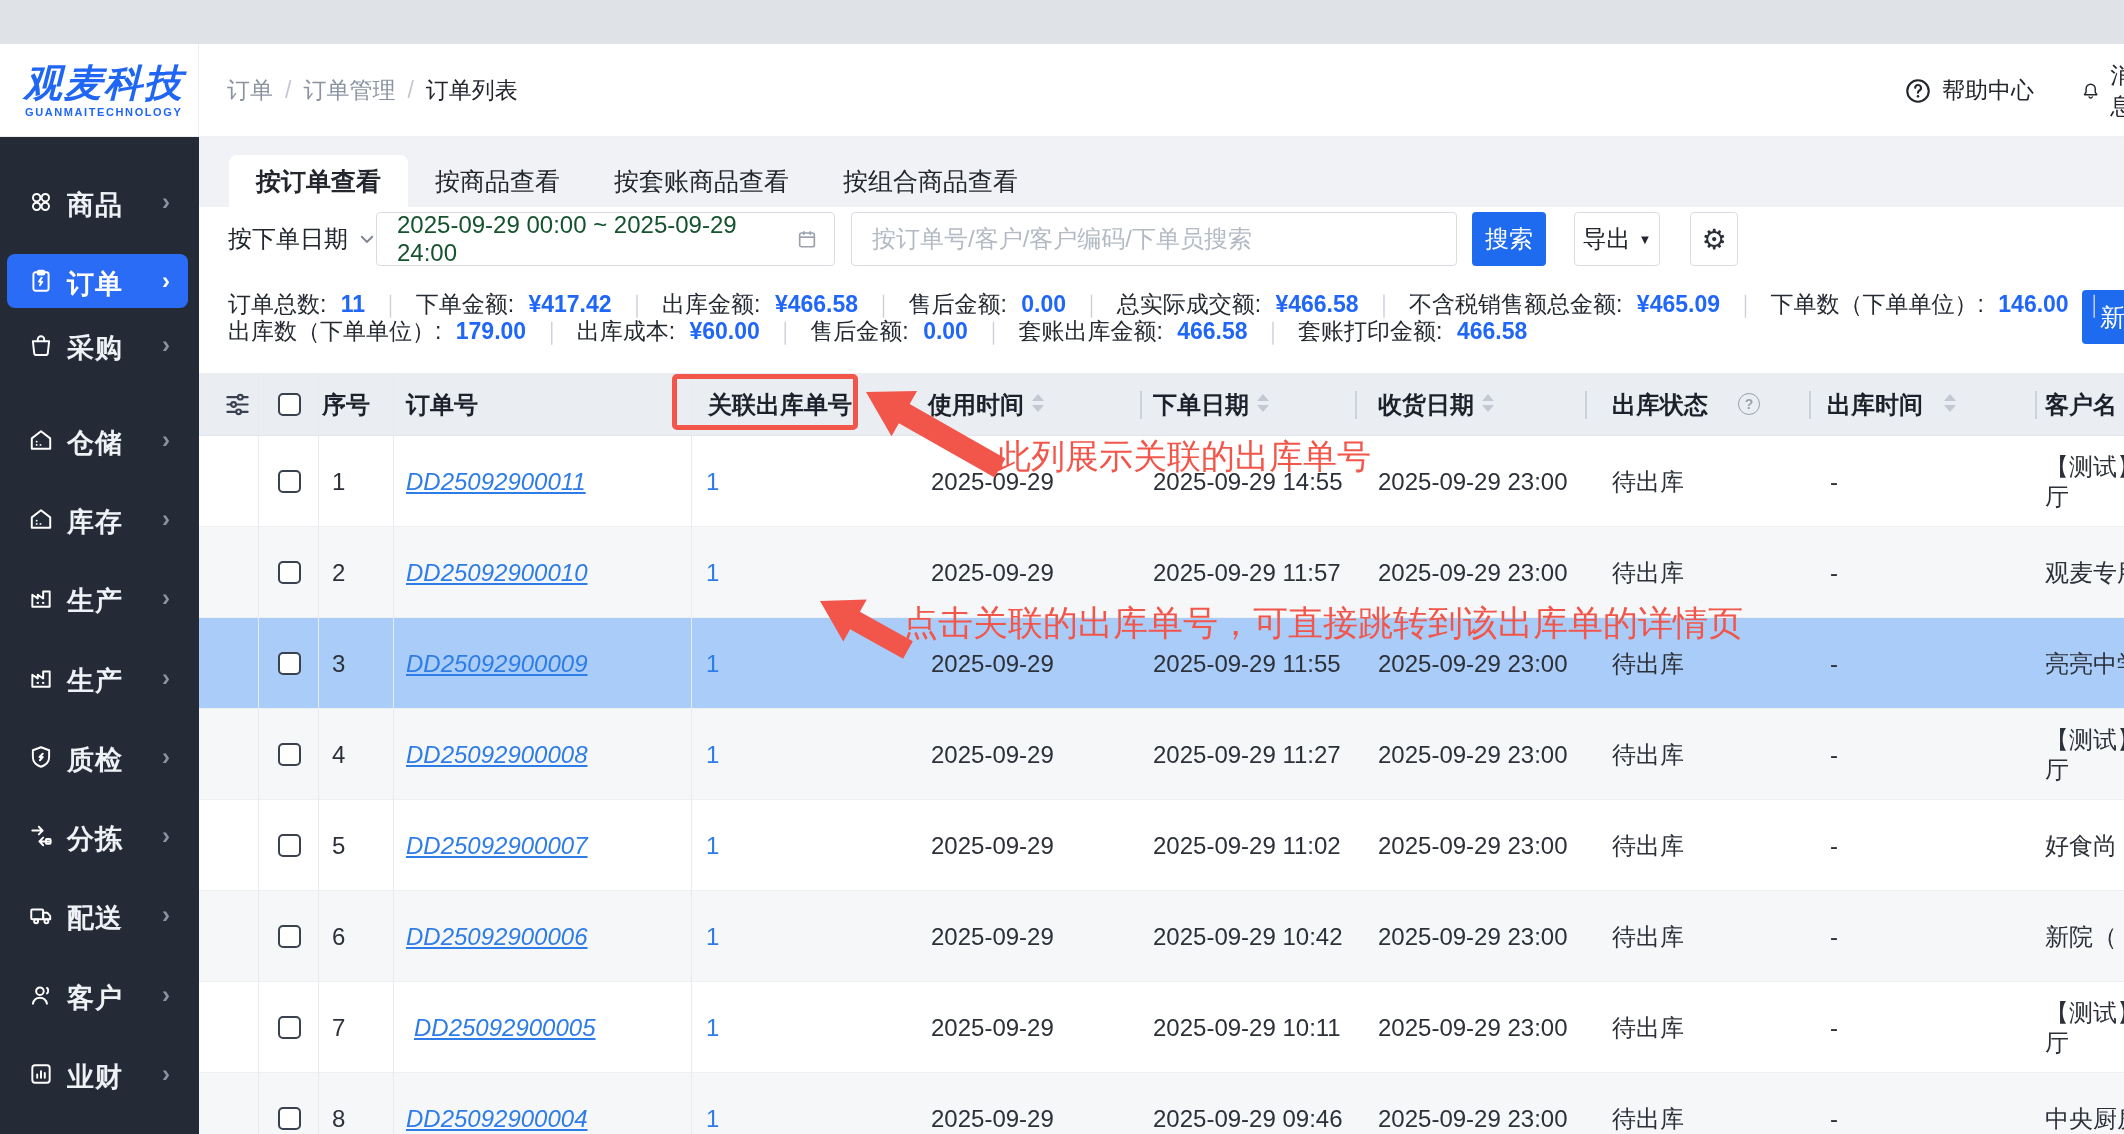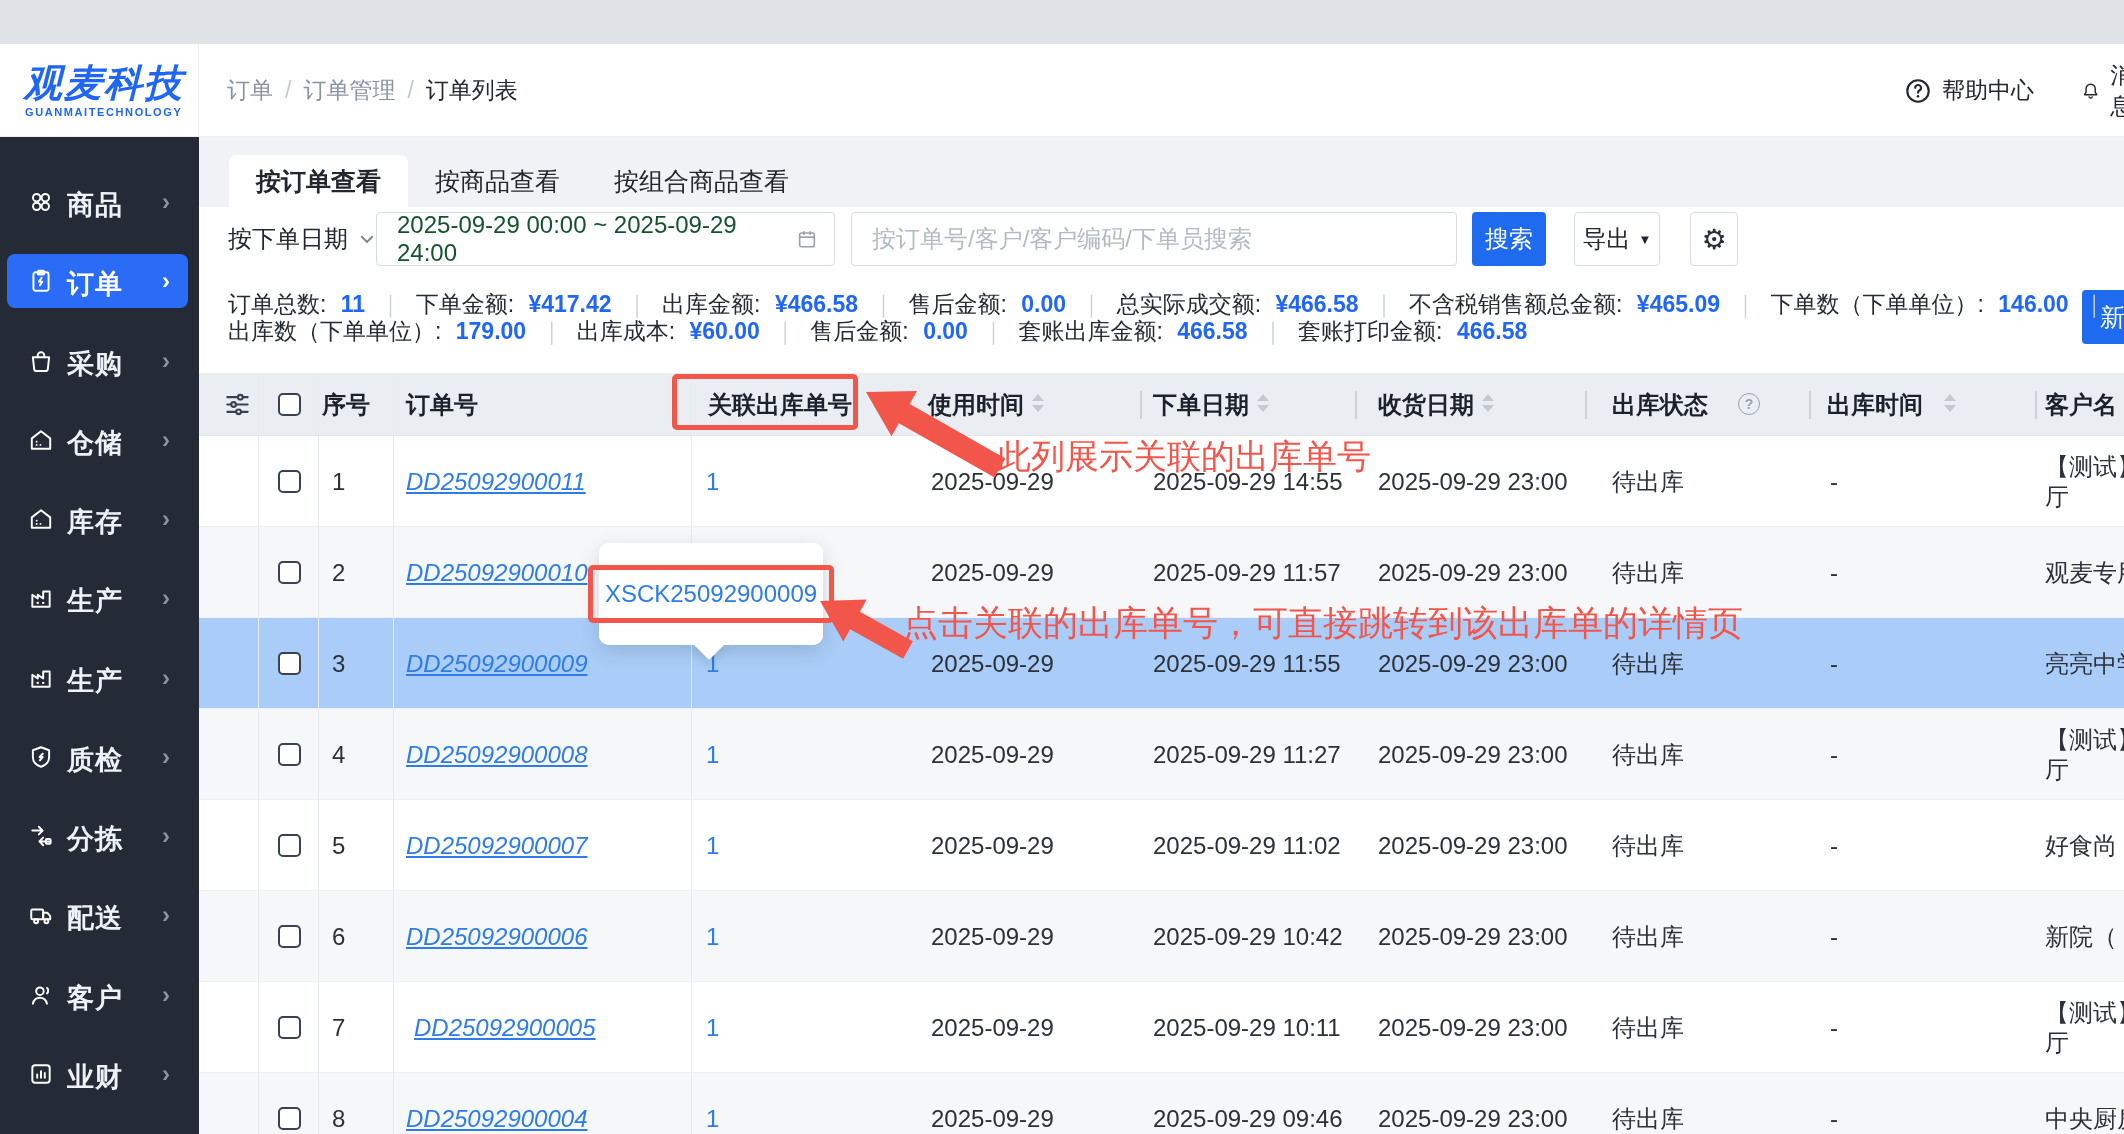--- a/index.html
+++ b/index.html
@@ -106,21 +106,21 @@
         </div>
         <div class="nav-item active" style="top: 210.25px;">
           <span class="nico"><svg width="26" height="26" viewBox="0 0 24 24" fill="none" stroke="#fff" stroke-width="1.8">
               <rect x="5" y="4" width="14" height="17" rx="2"></rect>
               <rect x="9" y="2.5" width="6" height="3.5" rx="1" fill="#fff"></rect>
               <path d="M12.6 9l-2.4 3.6h3l-2.2 3.4" stroke-linejoin="round" stroke-linecap="round"></path>
             </svg></span>
           <span class="nlabel">订单</span>
           <span class="chev">›</span>
         </div>
-        <div class="nav-item" style="top: 290px;">
+        <div class="nav-item" style="top: 274px;">
           <span class="nico"><svg width="26" height="26" viewBox="0 0 24 24" fill="none" stroke="#fff" stroke-width="1.8" stroke-linejoin="round">
               <path d="M4.5 8.5h15l-1.2 11a2 2 0 0 1-2 1.8H7.7a2 2 0 0 1-2-1.8z"></path>
               <path d="M9 8.5V7a3 3 0 0 1 6 0v1.5" stroke-linecap="round"></path>
             </svg></span>
           <span class="nlabel">采购</span>
           <span class="chev">›</span>
         </div>
         <div class="nav-item" style="top: 368.75px;">
           <span class="nico"><svg width="26" height="26" viewBox="0 0 24 24" fill="none" stroke="#fff" stroke-width="1.8" stroke-linejoin="round">
               <path d="M3.5 10.5 12 4l8.5 6.5V20h-17z"></path>
@@ -238,20 +238,21 @@
           <path d="M10 19.3a2.1 2.1 0 0 0 4 0" stroke-linecap="round"></path>
         </svg>
       <span>消息</span>
     </div>
 
   </header>
 
   <div id="tabs">
       <div class="tab active">按订单查看</div>
       <div class="tab">按商品查看</div>
+      <div class="tab">按套账商品查看</div>
       <div class="tab">按组合商品查看</div>
     </div>
 
   <div id="panel"></div>
 
   <div id="f-datetype">
     <span>按下单日期</span>
     <svg width="18" height="18" viewBox="0 0 24 24" fill="none" stroke="#7a828e" stroke-width="2.4" stroke-linecap="round">
         <path d="M5 9l7 7 7-7"></path>
       </svg>
@@ -477,28 +478,20 @@
         <div class="cell" style="left: 1413px;">待出库</div>
         <div class="cell" style="left: 1631px;">-</div>
         <div class="cell" style="left: 1846px;">
           <div>
             <div class="cust">中央厨房</div>
           </div>
         </div>
       </div>
     </div>
 
-  <div id="tooltip">
-    <div class="caret"></div>
-    <div class="inner">
-      <div class="tbox">
-        <span class="link">XSCK25092900009</span>
-      </div>
-    </div>
-  </div>
 
   <div id="ann">
     <div class="redbox" style="left:672px;top:330px;width:186px;height:56px;"></div>
     <div class="rednote" style="left:997px;top:390px;font-size:34px;">此列展示关联的出库单号</div>
     <div class="rednote" style="left:903px;top:556px;font-size:35px;">点击关联的出库单号，可直接跳转到该出库单的详情页</div>
     <svg width="2124" height="1134" style="position:absolute;left:0;top:0;">
       <polygon points="866,348 891.5,392.3 898.9,379.3 994.6,433.6 1005.4,414.4 909.7,360.1 917.1,347.1" fill="#f2564b"></polygon>
       <polygon points="820,557 843.3,597.5 850.1,585.2 903.1,614.7 912.9,597.3 859.9,567.7 866.7,555.5" fill="#f2564b"></polygon>
     </svg>
   </div>

